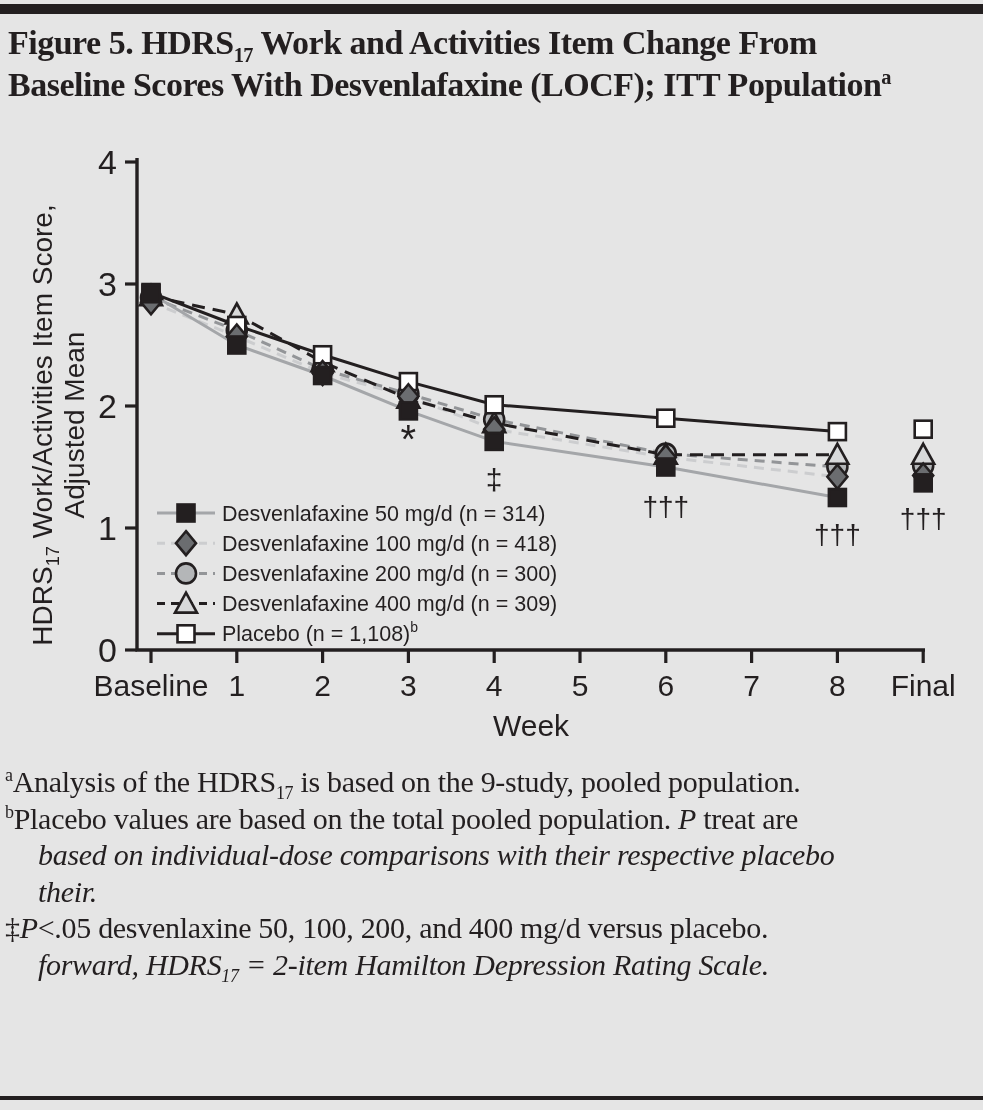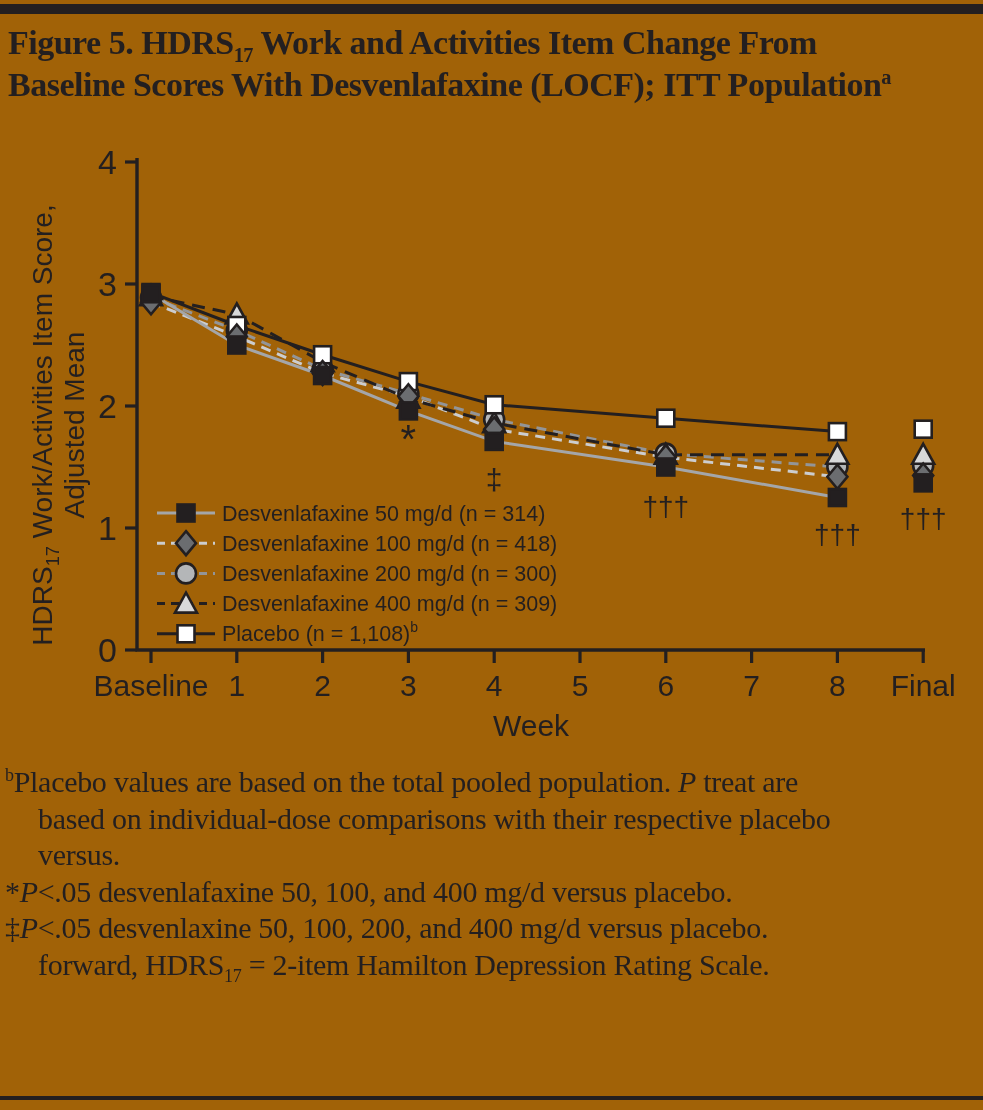--- a/index.html
+++ b/index.html
@@ -1,28 +1,28 @@
 <!DOCTYPE html>
 <html><head>
 <meta charset="utf-8">
 <style>
   html,body{margin:0;padding:0;background:#fff;}
-  .page{position:relative;width:983px;height:1110px;background:#a16207;color:#231f20;
+  .page{position:relative;width:983px;height:1110px;background:#e5e5e5;color:#231f20;
         font-family:"Liberation Serif","DejaVu Serif",serif;overflow:hidden;}
   .topbar{position:absolute;left:0;top:4px;width:983px;height:10px;background:#231f20;}
   .title{position:absolute;left:8px;top:22px;width:972px;margin:0;
          font-size:34px;line-height:42px;font-weight:bold;letter-spacing:-0.5px;}
   .title sup, .footnotes sup{font-size:0.60em;vertical-align:super;line-height:0;}
   .title sub, .footnotes sub{font-size:0.60em;vertical-align:sub;line-height:0;}
   .chart{position:absolute;left:0;top:0;}
   .chart text{font-family:"Liberation Sans","DejaVu Sans",sans-serif;fill:#231f20;}
   .footnotes{position:absolute;left:5px;top:764px;width:975px;
              font-size:30px;line-height:36.5px;letter-spacing:-0.3px;}
   .fn-line{white-space:nowrap;}
-  .fn-indent{padding-left:33px;}
+  .fn-indent{padding-left:33px;font-style:italic;}
   .bottomrule{position:absolute;left:0;top:1096px;width:983px;height:4px;background:#231f20;}
 </style>
 </head>
 <body>
 
 <div class="page">
   <div class="topbar"></div>
   <h1 class="title"><span>Figure 5. HDRS</span><sub>17</sub><span> Work and Activities Item Change From</span><br><span>Baseline Scores With Desvenlafaxine (LOCF); ITT Population</span><sup>a</sup></h1>
   <svg id="chart" class="chart" width="983" height="745" viewBox="0 0 983 745">
       <path d="M 137 158 L 137 650 L 925 650" fill="none" stroke="#231f20" stroke-width="3.4"></path>
@@ -119,21 +119,21 @@
       <circle fill="#b4b6b8" stroke="#231f20" stroke-width="2.6" cx="186" cy="573.4" r="10"></circle>
       <text x="222" y="580.9" text-anchor="start" font-size="21.5"><tspan>Desvenlafaxine 200 mg/d (n = 300)</tspan></text>
       <line x1="157" y1="603.6" x2="215" y2="603.6" stroke="#231f20" stroke-width="3" stroke-dasharray="8,6"></line>
       <polygon fill="#d8d9da" stroke="#231f20" stroke-width="2.6" points="186,592.6 197,612.6 175,612.6"></polygon>
       <text x="222" y="611.1" text-anchor="start" font-size="21.5"><tspan>Desvenlafaxine 400 mg/d (n = 309)</tspan></text>
       <line x1="157" y1="633.8" x2="215" y2="633.8" stroke="#231f20" stroke-width="3"></line>
       <rect fill="#ffffff" stroke="#231f20" stroke-width="2.6" x="177.5" y="625.3" width="17" height="17"></rect>
       <text x="222" y="641.3" text-anchor="start" font-size="21.5"><tspan>Placebo (n = 1,108)</tspan><tspan dy="-9" font-size="65%">b</tspan></text>
     </svg>
   <div id="footnotes" class="footnotes">
+      <div class="fn-line"><sup>a</sup><span>Analysis of the HDRS</span><sub>17</sub><span> is based on the 9-study, pooled population.</span></div>
       <div class="fn-line"><sup>b</sup><span>Placebo values are based on the total pooled population. </span><span style="font-style: italic;">P</span><span> treat are</span></div>
       <div class="fn-line fn-indent"><span>based on individual-dose comparisons with their respective placebo</span></div>
-      <div class="fn-line fn-indent"><span>versus.</span></div>
-      <div class="fn-line"><span>*</span><span style="font-style: italic;">P</span><span>&lt;.05 desvenlafaxine 50, 100, and 400 mg/d versus placebo.</span></div>
+      <div class="fn-line fn-indent"><span>their.</span></div>
       <div class="fn-line"><span>‡</span><span style="font-style: italic;">P</span><span>&lt;.05 desvenlaxine 50, 100, 200, and 400 mg/d versus placebo.</span></div>
       <div class="fn-line fn-indent"><span>forward, HDRS</span><sub>17</sub><span> = 2-item Hamilton Depression Rating Scale.</span></div>
     </div>
   <div class="bottomrule"></div>
 </div>
 
 </body></html>

